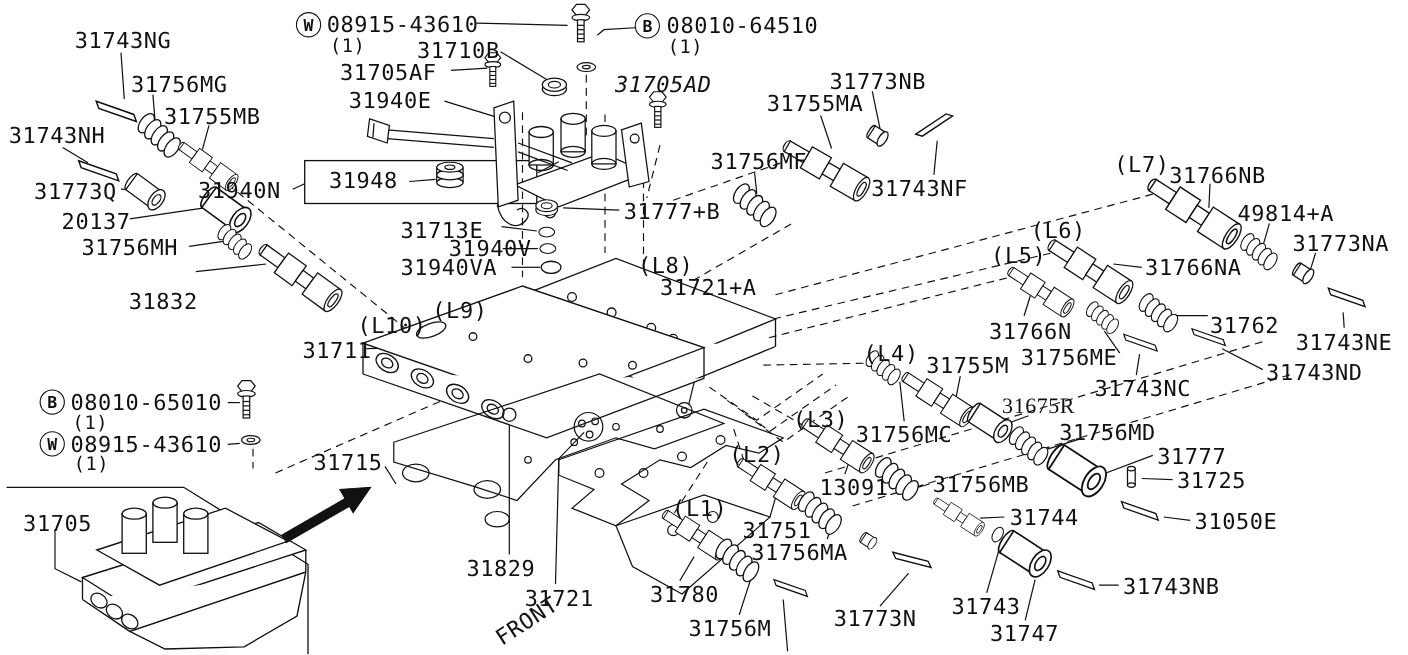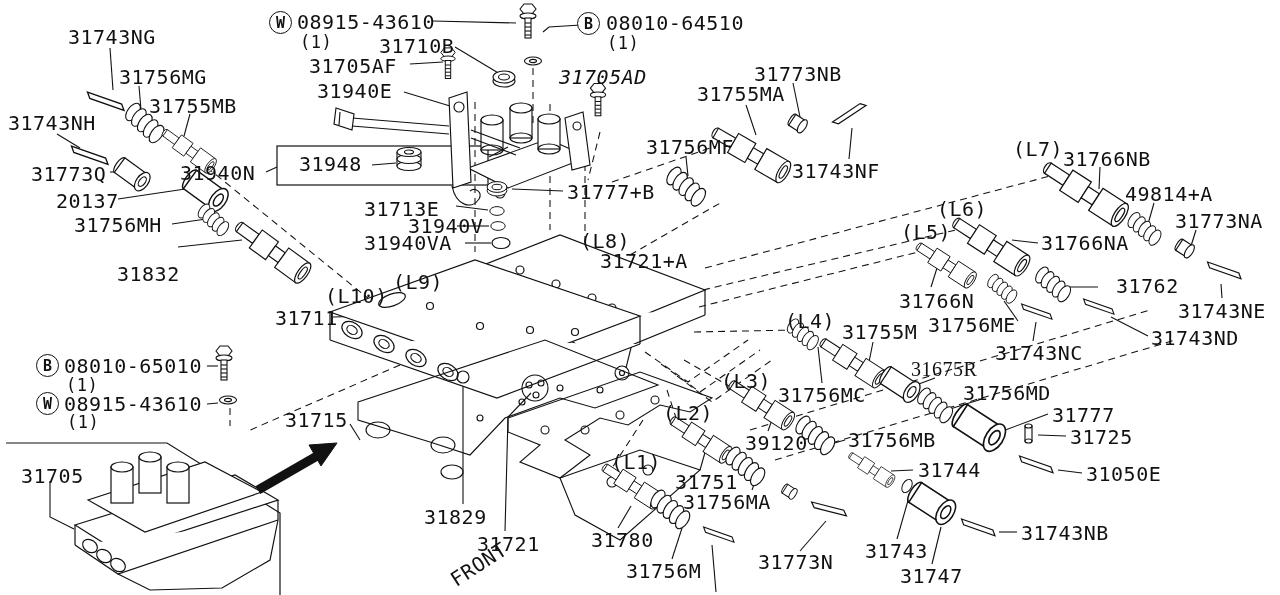--- a/index.html
+++ b/index.html
@@ -409,35 +409,35 @@
       <div class="lbl" style="left: 393px; top: 272px;">(L9)</div>
       <div class="lbl" style="left: 325px; top: 286px;">(L10)</div>
       <div class="lbl" style="left: 275px; top: 308px;">31711</div>
       <div class="lbl" style="left: 1013px; top: 139px;">(L7)</div>
       <div class="lbl" style="left: 1063px; top: 149px;">31766NB</div>
       <div class="lbl" style="left: 1125px; top: 184px;">49814+A</div>
       <div class="lbl" style="left: 1175px; top: 211px;">31773NA</div>
       <div class="lbl" style="left: 937px; top: 199px;">(L6)</div>
       <div class="lbl" style="left: 901px; top: 222px;">(L5)</div>
       <div class="lbl" style="left: 1041px; top: 233px;">31766NA</div>
-      <div class="lbl" style="left: 1100px; top: 276px; margin-left: 16px;">31762</div>
+      <div class="lbl" style="left: 1100px; top: 286px;">31762</div>
       <div class="lbl" style="left: 1178px; top: 301px;">31743NE</div>
       <div class="lbl" style="left: 899px; top: 291px;">31766N</div>
       <div class="lbl" style="left: 928px; top: 315px;">31756ME</div>
       <div class="lbl" style="left: 995px; top: 343px;">31743NC</div>
       <div class="lbl" style="left: 1151px; top: 328px;">31743ND</div>
       <div class="lbl" style="left: 785px; top: 311px;">(L4)</div>
       <div class="lbl" style="left: 842px; top: 322px;">31755M</div>
       <div class="lbl" style="left: 911px; top: 359px; font-family: Liberation Serif, serif;">31675R</div>
       <div class="lbl" style="left: 963px; top: 383px;">31756MD</div>
       <div class="lbl" style="left: 778px; top: 385px;">31756MC</div>
       <div class="lbl" style="left: 1052px; top: 405px;">31777</div>
       <div class="lbl" style="left: 1070px; top: 427px;">31725</div>
       <div class="lbl" style="left: 848px; top: 430px;">31756MB</div>
-      <div class="lbl" style="left: 745px; top: 433px;">39120</div>
+      <div class="lbl" style="left: 745px; top: 433px;">13091</div>
       <div class="lbl" style="left: 721px; top: 371px;">(L3)</div>
       <div class="lbl" style="left: 663px; top: 403px; text-align: center;">(L2)</div>
       <div class="lbl" style="left: 611px; top: 452px;">(L1)</div>
       <div class="lbl" style="left: 675px; top: 472px;">31751</div>
       <div class="lbl" style="left: 683px; top: 492px;">31756MA</div>
       <div class="lbl" style="left: 591px; top: 530px;">31780</div>
       <div class="lbl" style="left: 626px; top: 561px;">31756M</div>
       <div class="lbl" style="left: 758px; top: 552px;">31773N</div>
       <div class="lbl" style="left: 918px; top: 460px;">31744</div>
       <div class="lbl" style="left: 865px; top: 541px;">31743</div>

